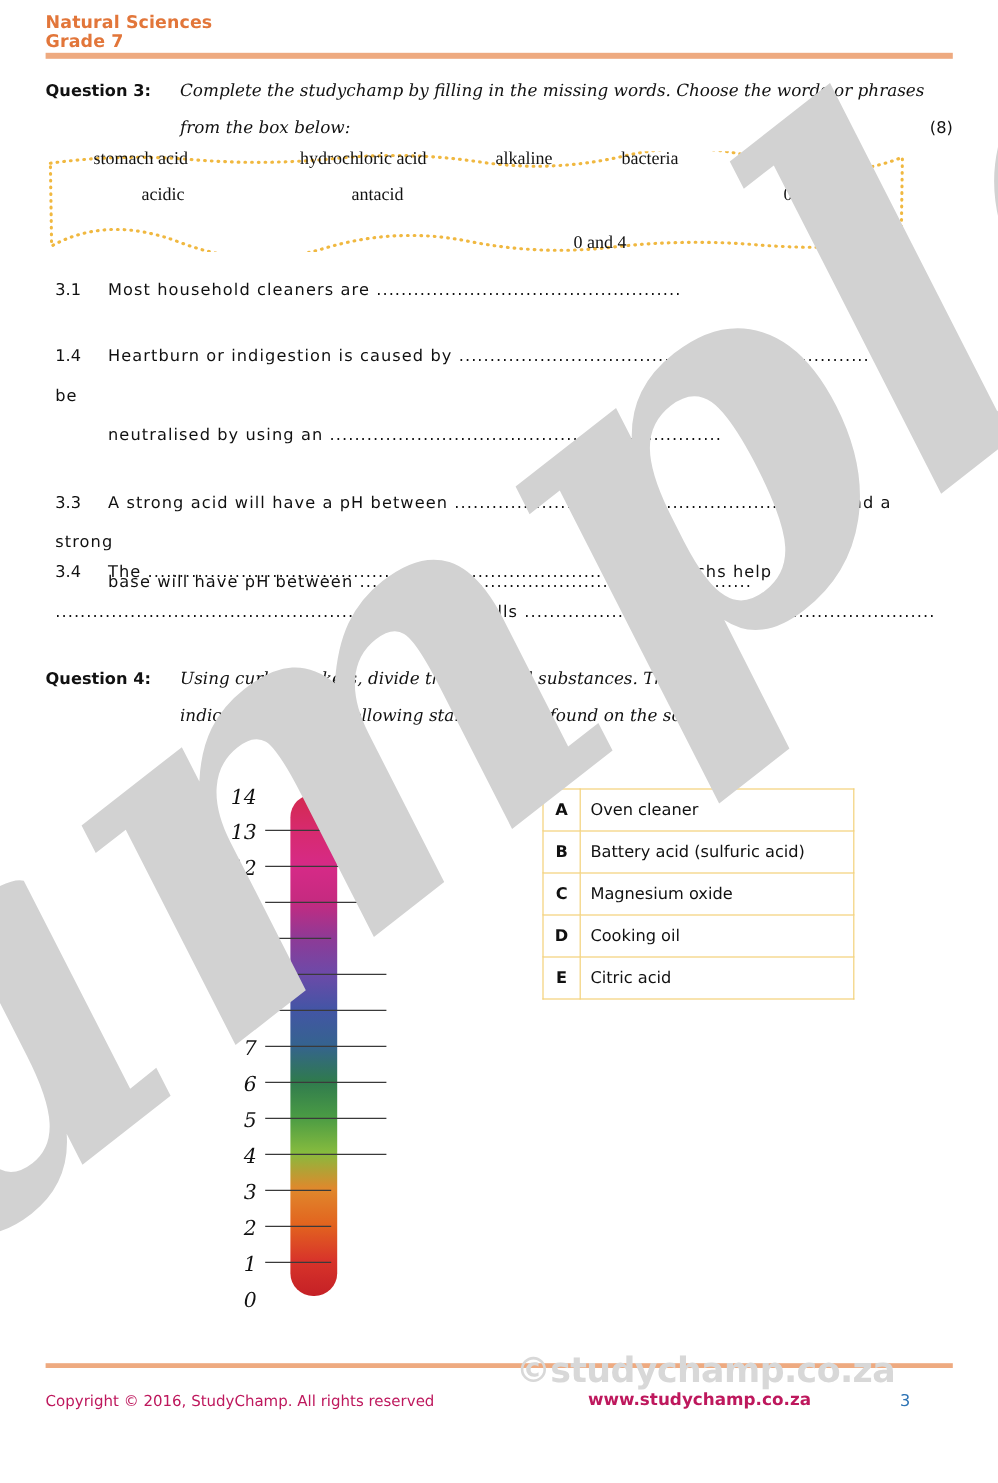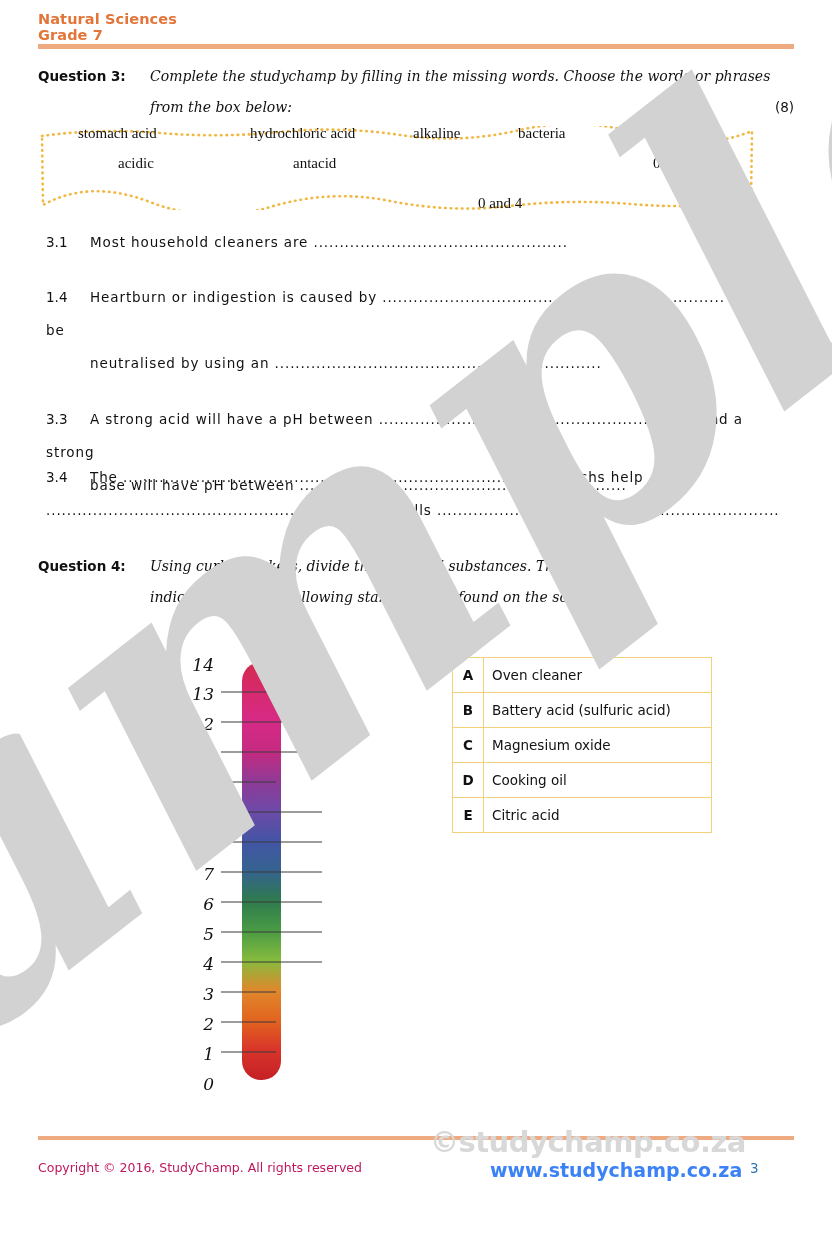--- a/index.html
+++ b/index.html
@@ -218,23 +218,23 @@
     position: absolute;
     left: 0; top: 0;
     font-family: "DejaVu Sans", sans-serif;
     font-size: 12.5px;
     color: #be185d;
   }
   #footer-url {
     position: absolute;
     left: 452px; top: -1px;
     font-family: "DejaVu Sans", sans-serif;
-    font-size: 19px;
-    font-weight: 700;
-    color: #3b82f6;
+    font-size: 14px;
+    font-weight: 700;
+    color: #be185d;
   }
   #footer-page {
     position: absolute;
     left: 712px; top: 0px;
     font-family: "DejaVu Sans", sans-serif;
     font-size: 13.5px;
     color: #2e74b5;
   }
 </style>
 </head>

